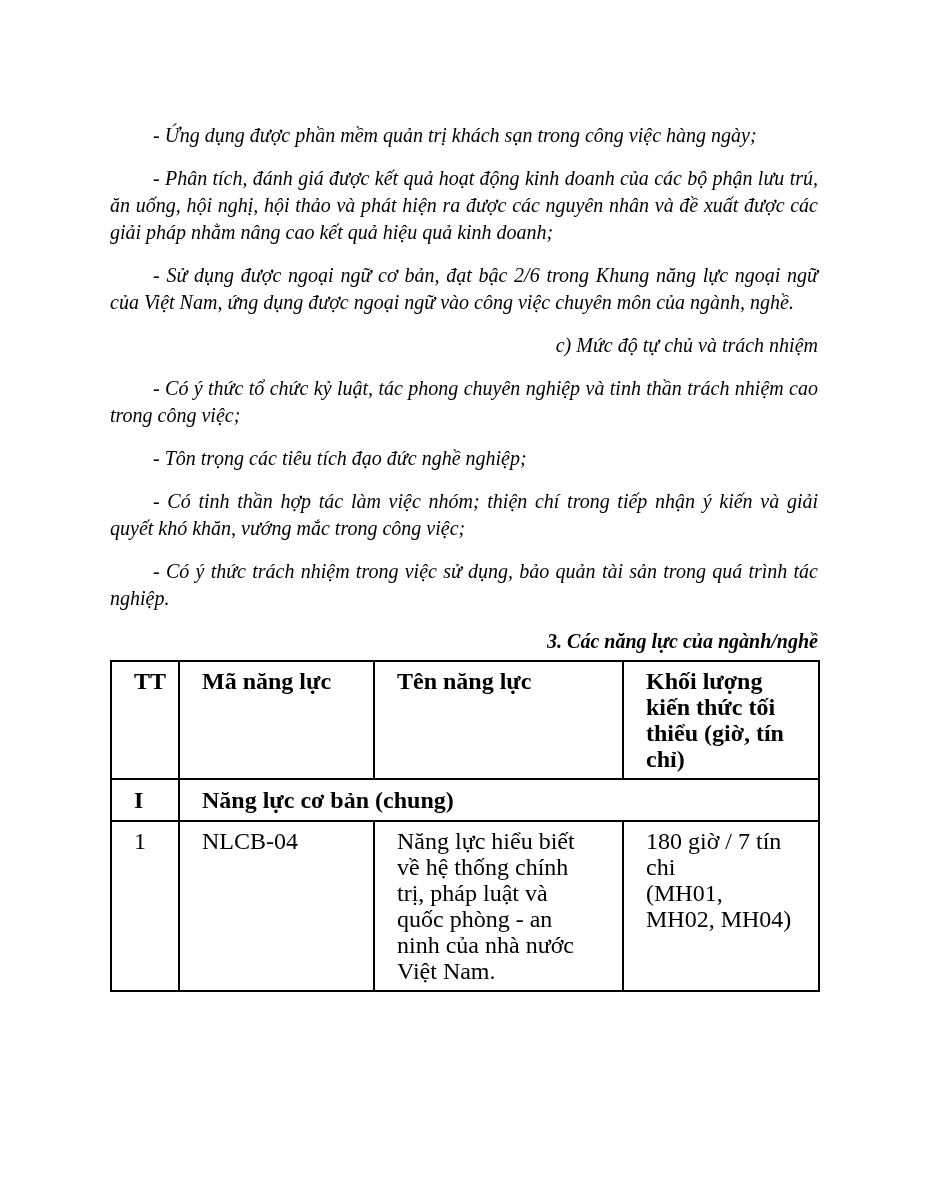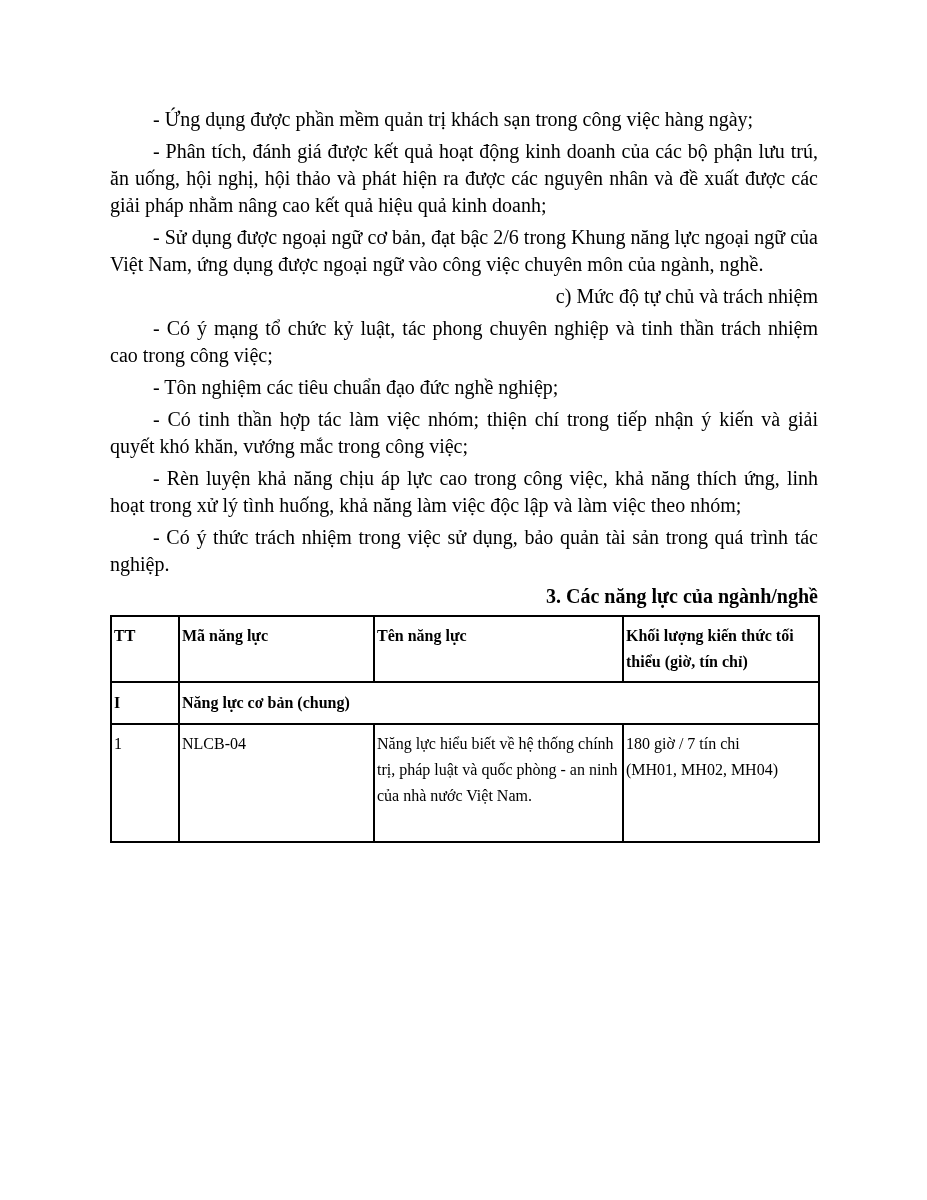--- a/index.html
+++ b/index.html
@@ -16,48 +16,49 @@
     box-sizing: border-box;
     width: 927px;
     height: 1200px;
     padding: 106px 109px 0 110px;
     font-family: "Liberation Serif", serif;
     font-size: 20px;
     color: #000000;
     background: #ffffff;
   }
   .para {
-    margin: 0 0 5px 0;
+    margin: 16px 0 5px 0;
     line-height: 27px;
     text-align: justify;
+    font-style: italic;
   }
   .para.indent {
     text-indent: 43px;
   }
   .para.bold {
     font-weight: bold;
     text-align: right;
   }
   .para.plain {
     text-align: right;
   }
   table.comp-table {
     border-collapse: collapse;
     table-layout: fixed;
     width: 708px;
     margin-top: 4px;
   }
   .comp-table th,
   .comp-table td {
     border: 2px solid #000000;
-    padding: 6px 2px;
+    padding: 6px 22px;
     vertical-align: top;
     text-align: left;
     line-height: 26px;
-    font-size: 16px;
+    font-size: 24px;
     overflow: hidden;
   }
   .comp-table th {
     font-weight: bold;
   }
   .comp-table tr.group-row td {
     font-weight: bold;
     padding-top: 7px;
     padding-bottom: 7px;
   }
@@ -71,24 +72,23 @@
 <body>
 
 <div class="page">
 
   <p class="para indent">- Ứng dụng được phần mềm quản trị khách sạn trong công việc hàng ngày;</p>
   <p class="para indent">- Phân tích, đánh giá được kết quả hoạt động kinh doanh của các bộ phận lưu trú, ăn uống, hội nghị, hội thảo và phát hiện ra được các nguyên nhân và đề xuất được các giải pháp nhằm nâng cao kết quả hiệu quả kinh doanh;</p>
   <p class="para indent">- Sử dụng được ngoại ngữ cơ bản, đạt bậc 2/6 trong Khung năng lực ngoại ngữ của Việt Nam, ứng dụng được ngoại ngữ vào công việc chuyên môn của ngành, nghề.</p>
 
   <p class="para plain">c) Mức độ tự chủ và trách nhiệm</p>
 
-  <p class="para indent">- Có ý mạng tổ chức kỷ luật, tác phong chuyên nghiệp và tinh thần trách nhiệm cao trong công việc;</p>
-  <p class="para indent">- Tôn nghiệm các tiêu chuẩn đạo đức nghề nghiệp;</p>
+  <p class="para indent">- Có ý thức tổ chức kỷ luật, tác phong chuyên nghiệp và tinh thần trách nhiệm cao trong công việc;</p>
+  <p class="para indent">- Tôn trọng các tiêu tích đạo đức nghề nghiệp;</p>
   <p class="para indent">- Có tinh thần hợp tác làm việc nhóm; thiện chí trong tiếp nhận ý kiến và giải quyết khó khăn, vướng mắc trong công việc;</p>
-  <p class="para indent">- Rèn luyện khả năng chịu áp lực cao trong công việc, khả năng thích ứng, linh hoạt trong xử lý tình huống, khả năng làm việc độc lập và làm việc theo nhóm;</p>
   <p class="para indent">- Có ý thức trách nhiệm trong việc sử dụng, bảo quản tài sản trong quá trình tác nghiệp.</p>
 
   <p class="para bold">3. Các năng lực của ngành/nghề</p>
 
   <table class="comp-table">
     <colgroup>
       <col style="width:68px">
       <col style="width:195px">
       <col style="width:249px">
       <col style="width:196px">

